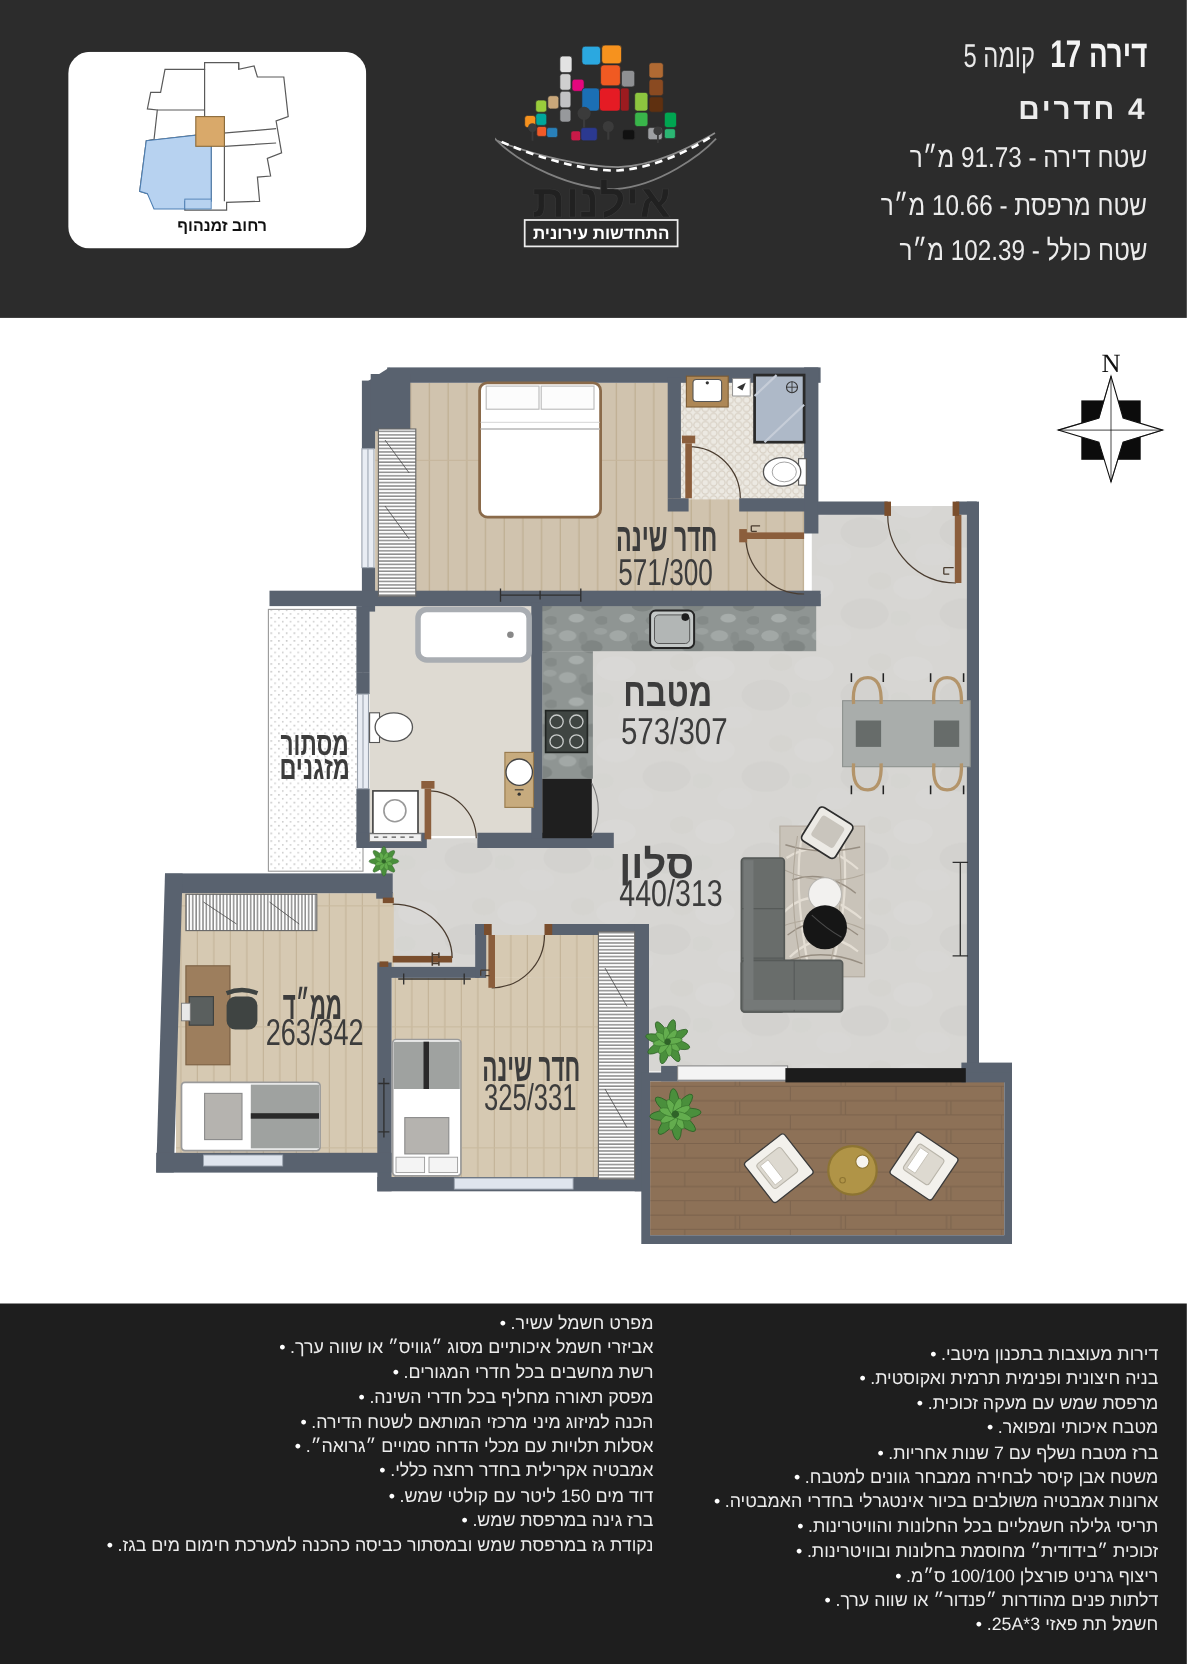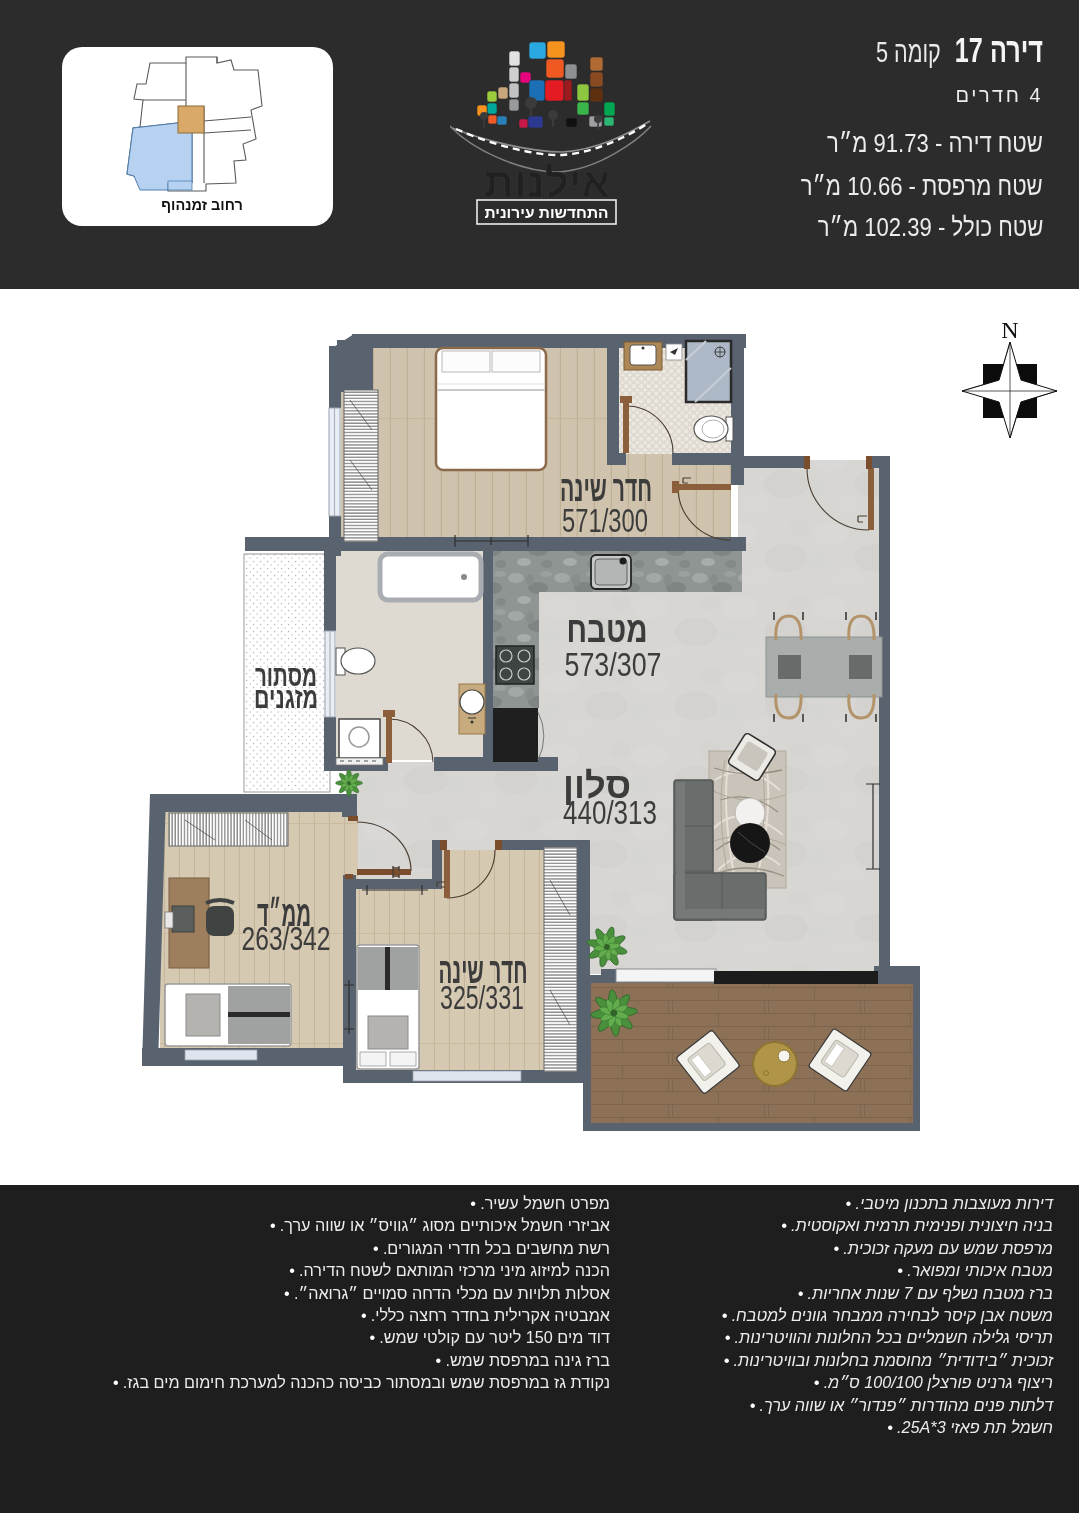--- a/index.html
+++ b/index.html
@@ -89,21 +89,21 @@
   </g>
 
   <text x="547" y="197" text-anchor="middle" font-size="42" font-weight="bold" fill="#212121" stroke="#383838" stroke-width="0.6" direction="rtl">אילנות</text>
 
   <rect x="477" y="200" width="139" height="24" fill="#2c2c2c" stroke="#ededed" stroke-width="1.6"></rect>
   <text x="546.5" y="217.5" text-anchor="middle" font-size="15.5" font-weight="bold" fill="#ffffff" direction="rtl">התחדשות עירונית</text>
 </svg>
 
 <div class="hline" style="right:36px;top:30px;font-size:35px;font-weight:bold;transform:scaleX(0.72);transform-origin:100% 50%;">דירה 17&nbsp;&nbsp;<span style="font-weight:400;font-size:30px;color:#e9e9e9;">קומה 5</span></div>
 
-<div class="hline" style="right:36px;top:84px;font-size:20px;font-weight:400;color:#ececec;letter-spacing:2.5px;">4 חדרים</div>
+<div class="hline" style="right:36px;top:84px;font-size:27px;font-weight:700;color:#ececec;letter-spacing:2.5px;">4 חדרים</div>
 
 <div class="hline" style="right:36px;top:128px;font-size:26px;font-weight:300;color:#ececec;transform:scaleX(0.85);transform-origin:100% 50%;">שטח דירה - 91.73 מ״ר</div>
 
 <div class="hline" style="right:36px;top:171px;font-size:26px;font-weight:300;color:#ececec;transform:scaleX(0.85);transform-origin:100% 50%;">שטח מרפסת - 10.66 מ״ר</div>
 
 <div class="hline" style="right:36px;top:212px;font-size:26px;font-weight:300;color:#ececec;transform:scaleX(0.85);transform-origin:100% 50%;">שטח כולל - 102.39 מ״ר</div>
 
 <svg class="abs" style="left:0;top:289px" width="1079" height="896" viewBox="0 289 1079 896">
 <defs>
   <pattern id="wood" width="17" height="120" patternUnits="userSpaceOnUse">
@@ -551,37 +551,39 @@
 
 <g>
   <text x="1010" y="338" text-anchor="middle" font-size="24" font-family="Liberation Serif, serif" fill="#111">N</text>
   <rect x="983" y="364" width="54" height="54" fill="#0c0c0c"></rect>
   <path d="M1010,342 L1021,380 L1057,391 L1021,402 L1010,438 L999,402 L962,391 L999,380 Z" fill="#ffffff" stroke="#111" stroke-width="1"></path>
   <path d="M1010,342 L1010,438 M962,391 L1057,391" stroke="#111" stroke-width="0.7"></path>
   <path d="M1010,342 L999,380 M1057,391 L1021,402 M1010,438 L1021,402 M962,391 L999,380" stroke="#111" stroke-width="0.5"></path>
 </g>
 </svg>
 
-<div class="ft" style="right:26px;top:1192px;width:440px;font-style:italic;">
+<div class="ft" style="right:26px;top:1220px;width:440px;">
 <div>דירות מעוצבות בתכנון מיטבי.<span class="b">•</span></div>
 <div>בניה חיצונית ופנימית תרמית ואקוסטית.<span class="b">•</span></div>
 <div>מרפסת שמש עם מעקה זכוכית.<span class="b">•</span></div>
 <div>מטבח איכותי ומפואר.<span class="b">•</span></div>
 <div>ברז מטבח נשלף עם 7 שנות אחריות.<span class="b">•</span></div>
 <div>משטח אבן קיסר לבחירה ממבחר גוונים למטבח.<span class="b">•</span></div>
+<div>ארונות אמבטיה משולבים בכיור אינטגרלי בחדרי האמבטיה.<span class="b">•</span></div>
 <div>תריסי גלילה חשמליים בכל החלונות והוויטרינות.<span class="b">•</span></div>
 <div>זכוכית ״בידודית״ מחוסמת בחלונות ובוויטרינות.<span class="b">•</span></div>
 <div>ריצוף גרניט פורצלן 100/100 ס״מ.<span class="b">•</span></div>
 <div>דלתות פנים מהודרות ״פנדור״ או שווה ערך.<span class="b">•</span></div>
 <div>חשמל תת פאזי 3*25A.<span class="b">•</span></div>
 </div>
 
-<div class="ft" style="right:469px;top:1192px;width:560px;">
+<div class="ft" style="right:485px;top:1192px;width:560px;">
 <div>מפרט חשמל עשיר.<span class="b">•</span></div>
 <div>אביזרי חשמל איכותיים מסוג ״גוויס״ או שווה ערך.<span class="b">•</span></div>
 <div>רשת מחשבים בכל חדרי המגורים.<span class="b">•</span></div>
+<div>מפסק תאורה מחליף בכל חדרי השינה.<span class="b">•</span></div>
 <div>הכנה למיזוג מיני מרכזי המותאם לשטח הדירה.<span class="b">•</span></div>
 <div>אסלות תלויות עם מכלי הדחה סמויים ״גרואה״.<span class="b">•</span></div>
 <div>אמבטיה אקרילית בחדר רחצה כללי.<span class="b">•</span></div>
 <div>דוד מים 150 ליטר עם קולטי שמש.<span class="b">•</span></div>
 <div>ברז גינה במרפסת שמש.<span class="b">•</span></div>
 <div>נקודת גז במרפסת שמש ובמסתור כביסה כהכנה למערכת חימום מים בגז.<span class="b">•</span></div>
 </div>
 
 </body></html>

